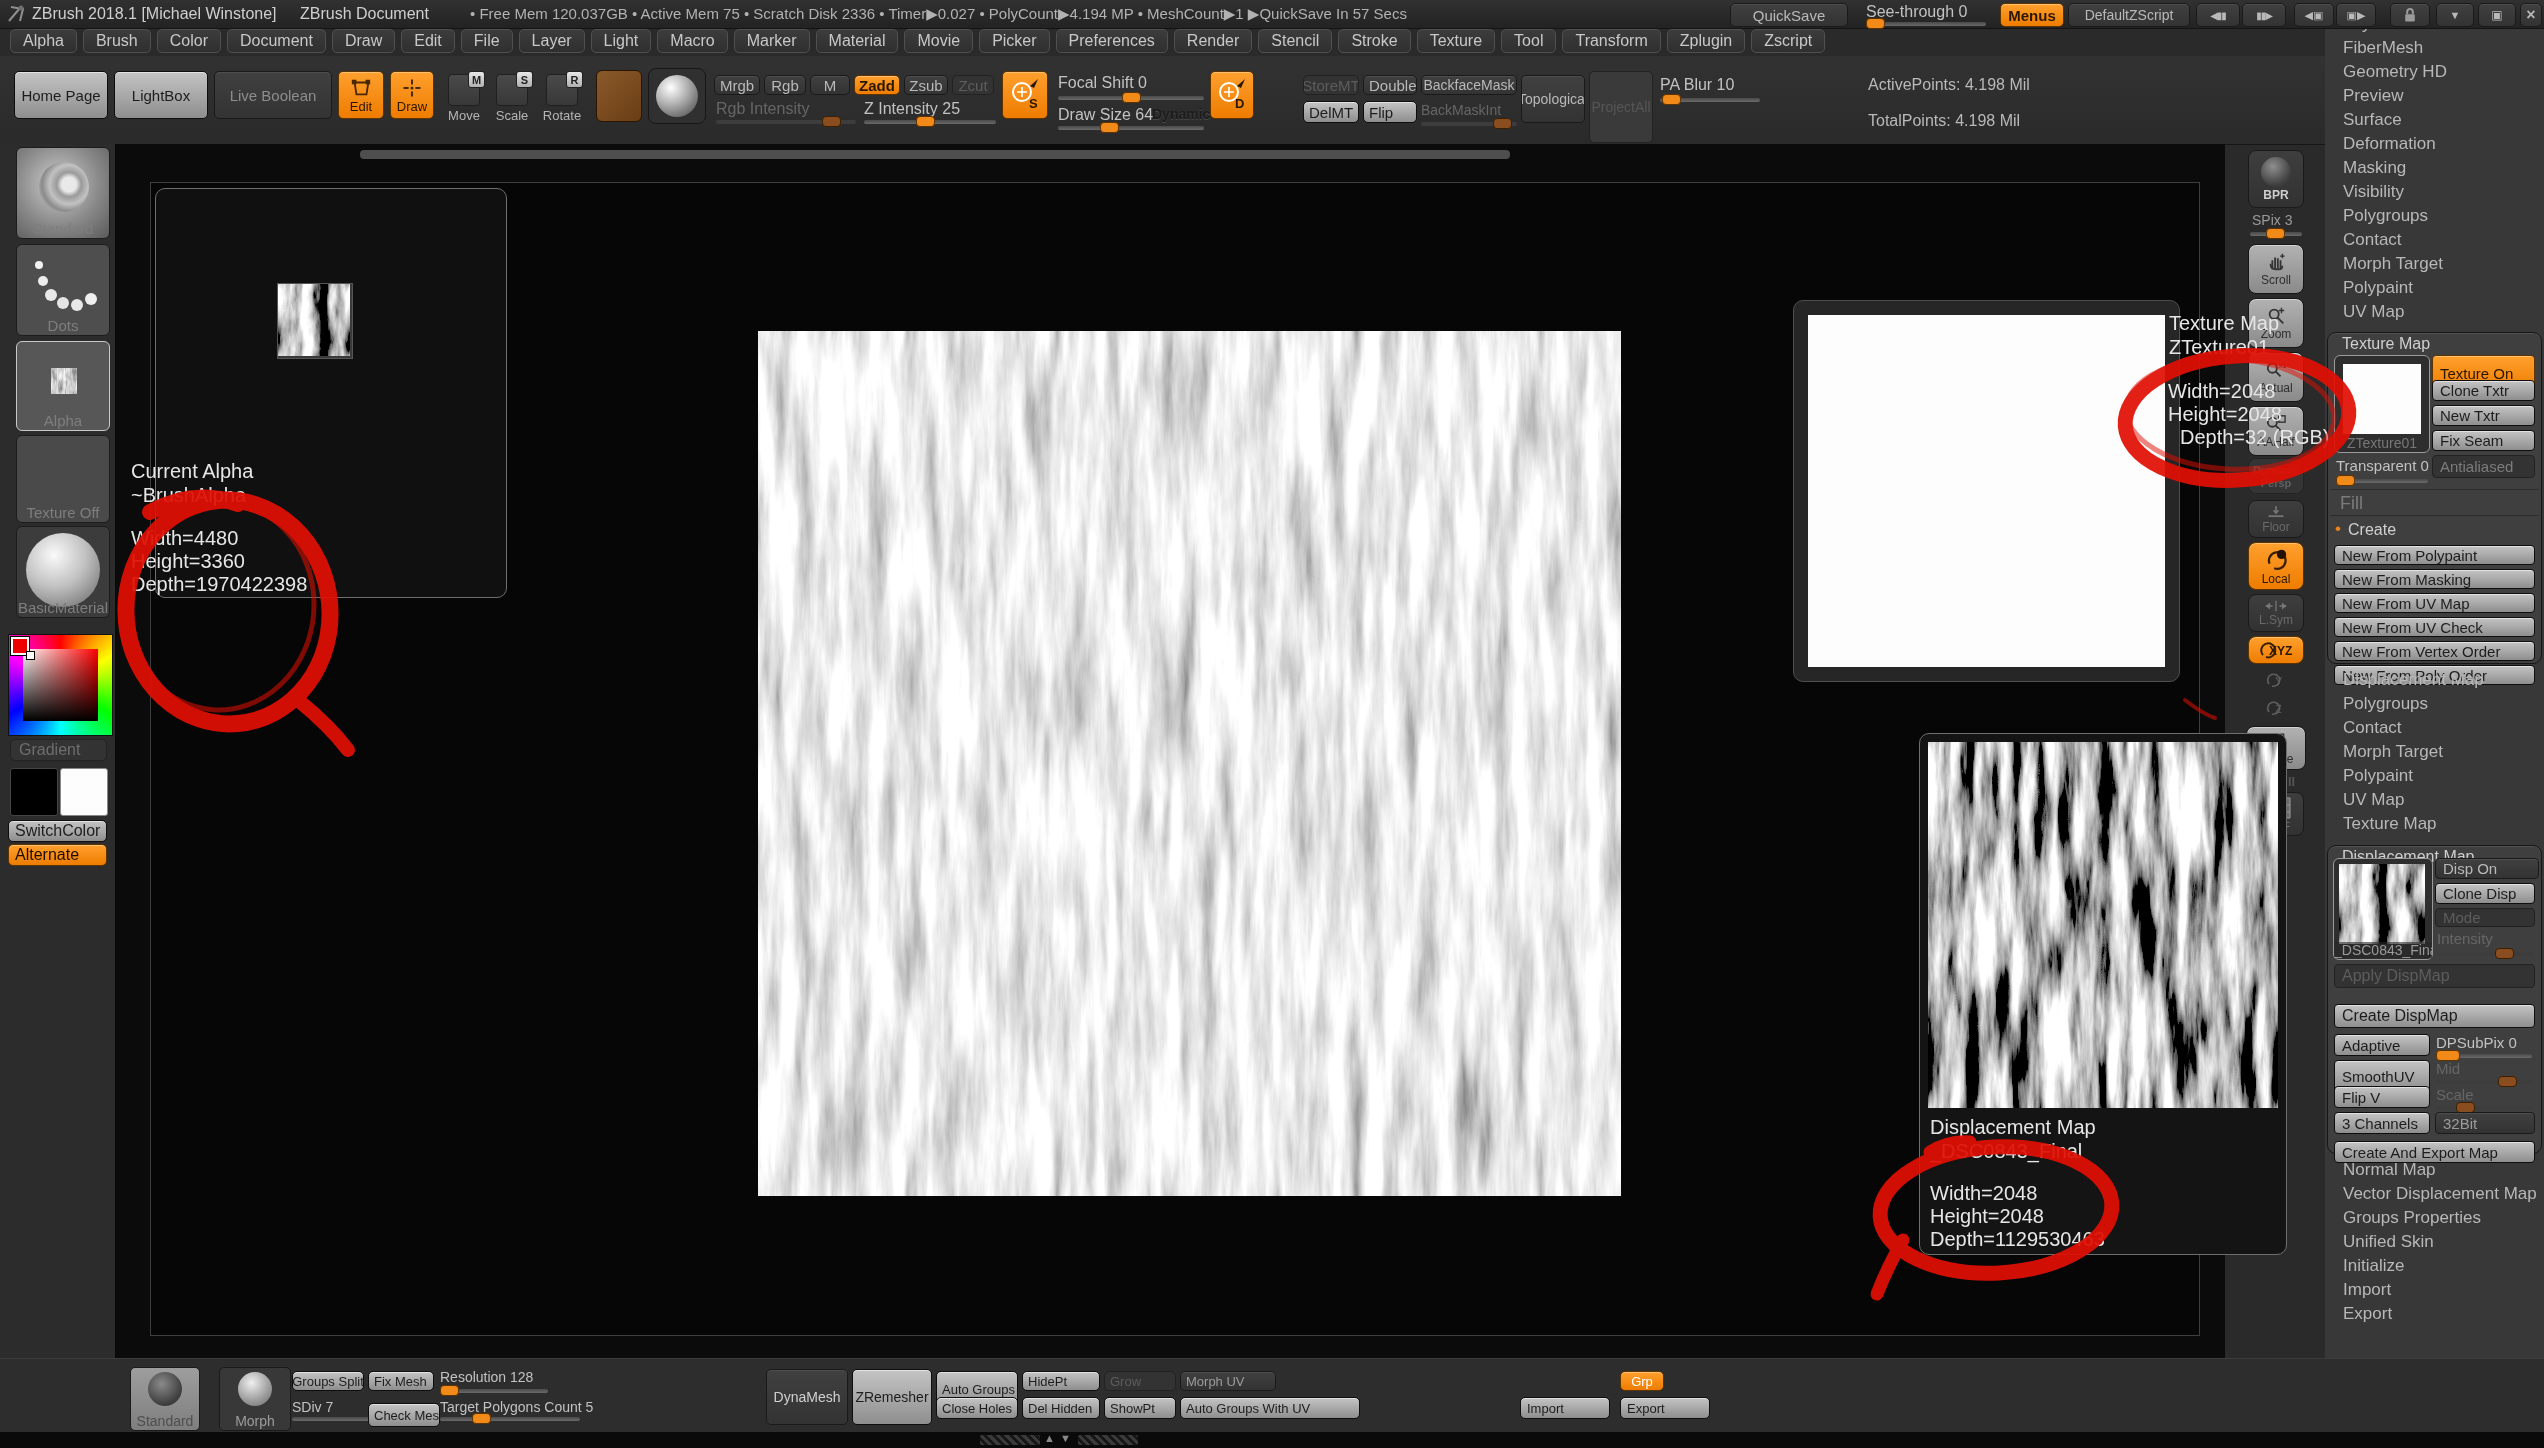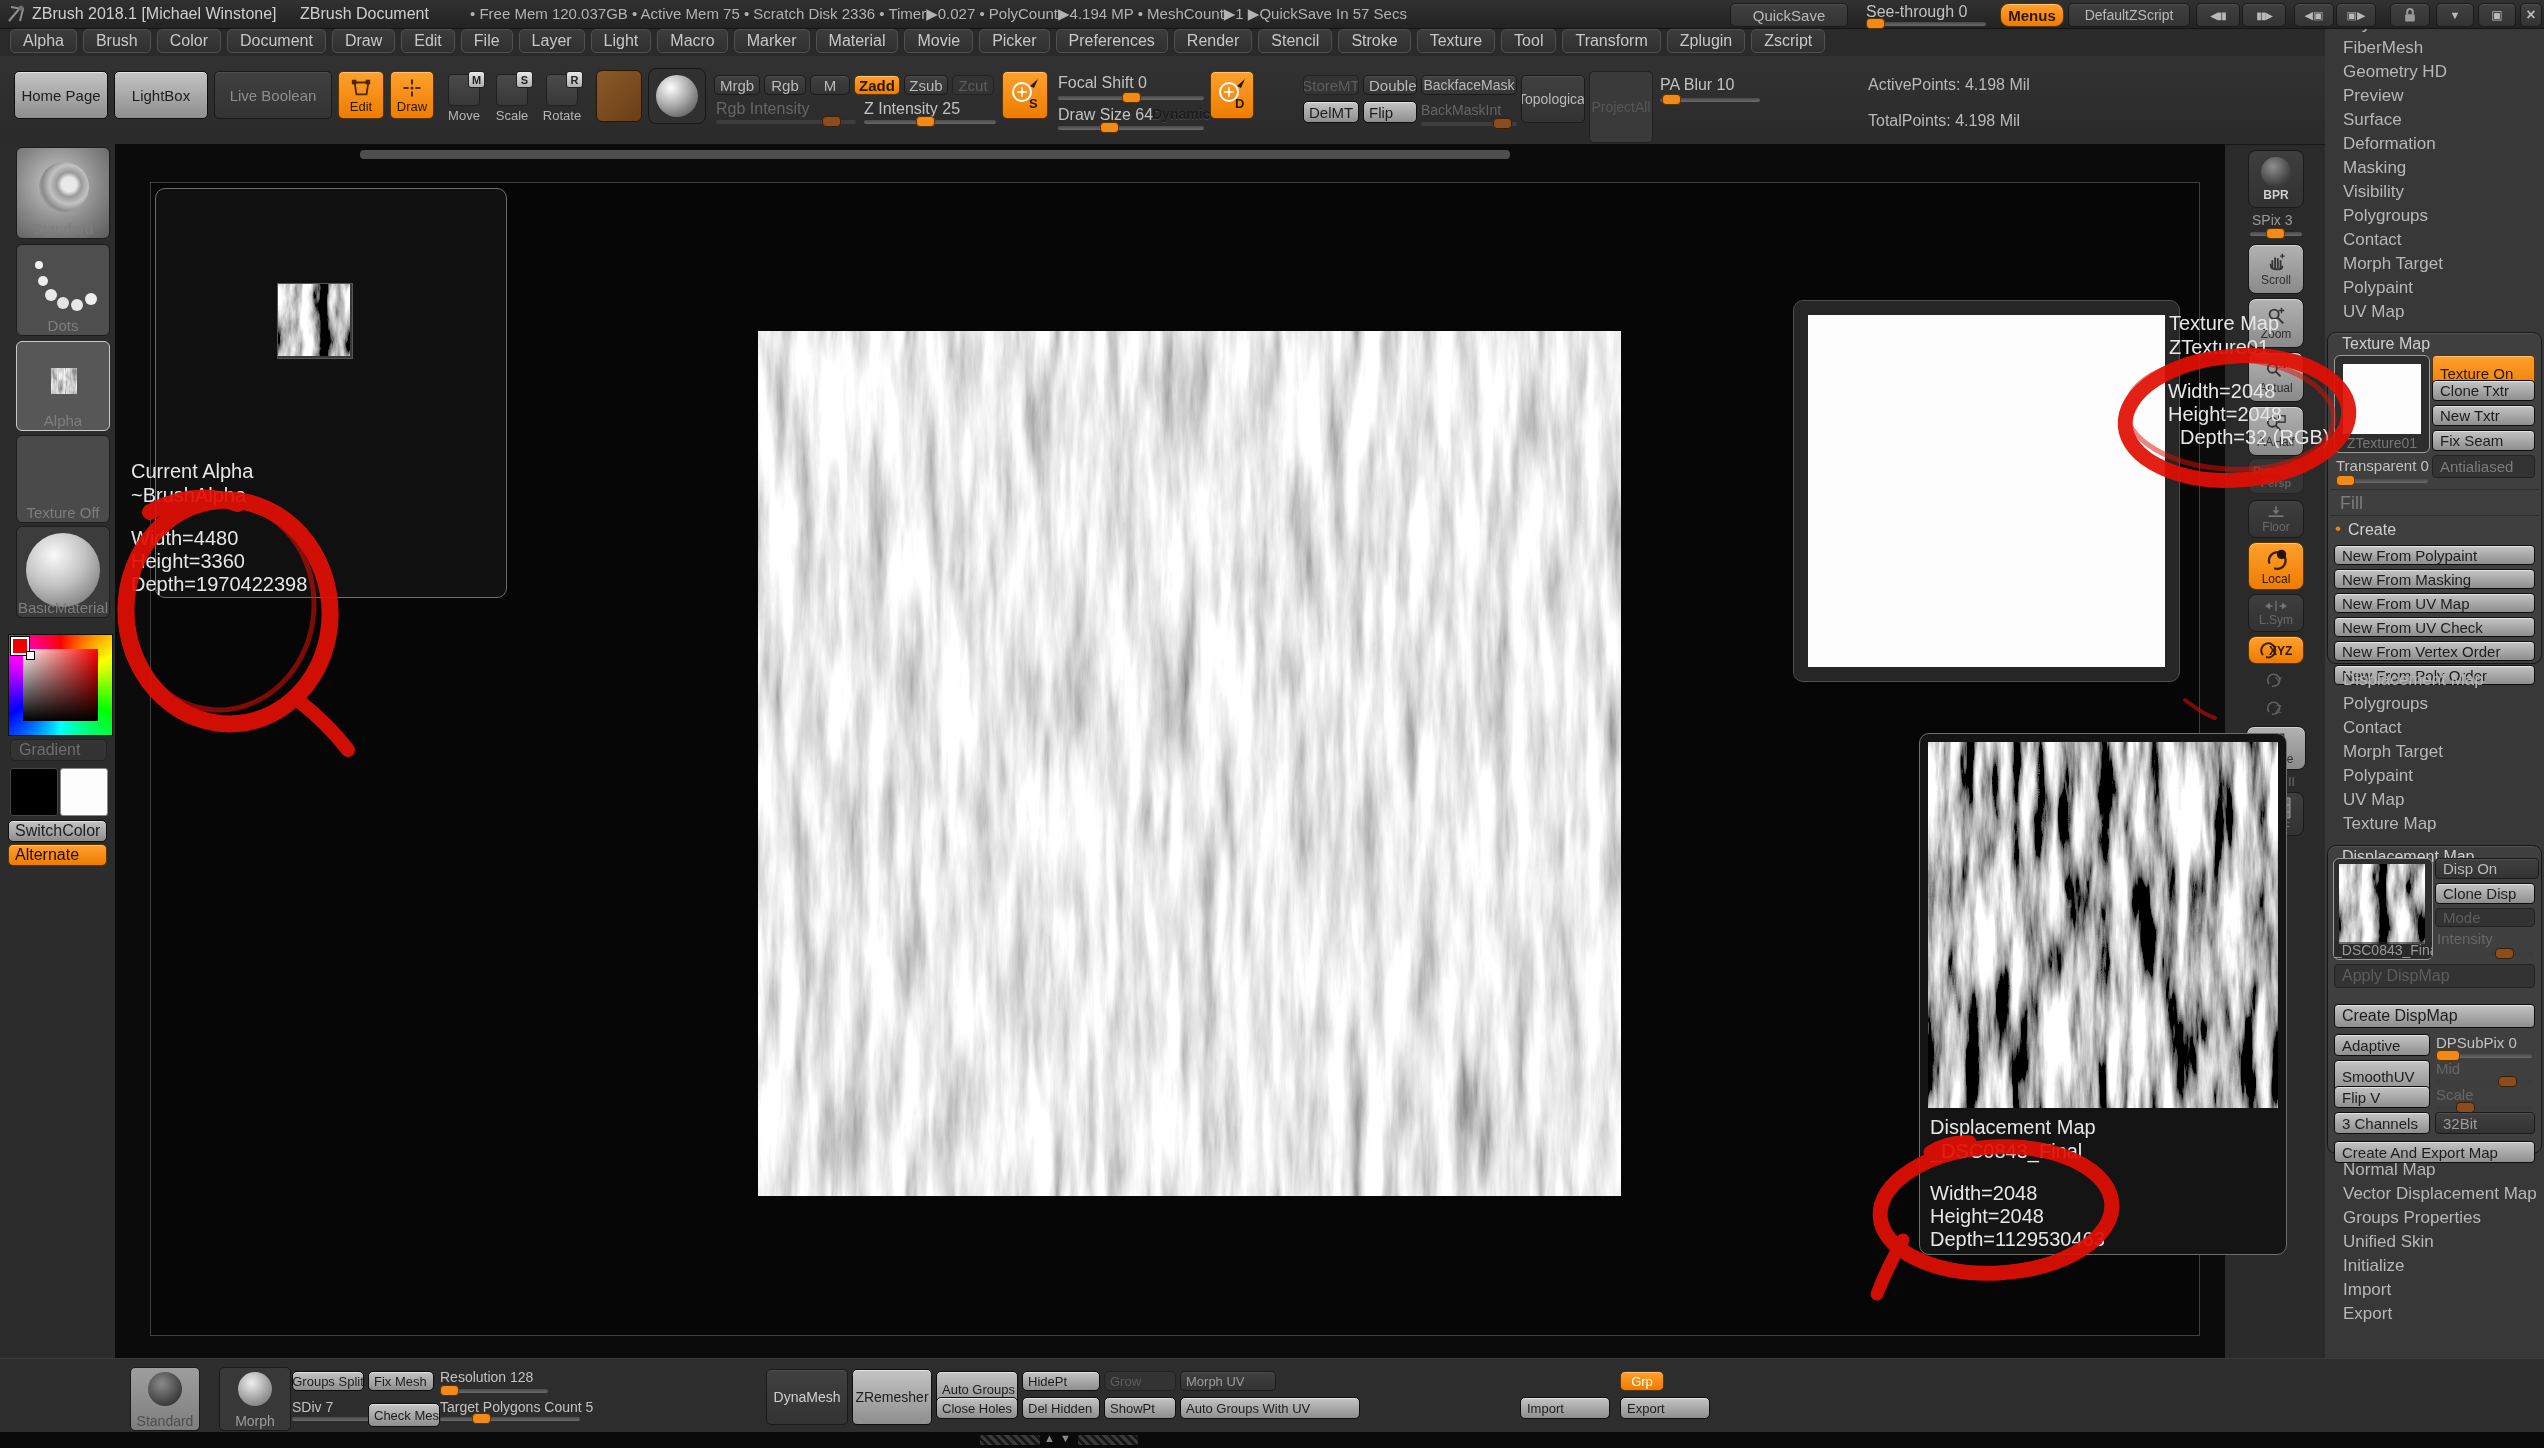--- a/index.html
+++ b/index.html
@@ -87,21 +87,21 @@
     </span>
     <span class="lbl" style="left:32px;top:5px;color:#cfcfcf;">ZBrush 2018.1 [Michael Winstone]</span>
     <span class="lbl" style="left:300px;top:5px;color:#cfcfcf;">ZBrush Document</span>
     <span class="lbl" style="left:470px;top:5px;color:#b2b2b2;font-size:15px;">• Free Mem 120.037GB  • Active Mem 75  • Scratch Disk 2336  • Timer▶0.027  • PolyCount▶4.194 MP  • MeshCount▶1   ▶QuickSave In 57 Secs</span>
 
     <div class="btn dk" style="left:1730px;top:3px;width:118px;height:24px;">QuickSave</div>
     <span class="lbl" style="left:1866px;top:3px;">See-through 0</span>
     <div class="track" style="left:1866px;top:22px;width:120px;">
       <div class="knob" style="left:0;"></div>
     </div>
-    <div class="btn or" style="left:2000px;top:3px;width:64px;height:24px;border-radius:9px;">Menus</div>
+    <div class="btn or" style="left:2000px;top:3px;width:64px;height:24px;">Menus</div>
     <div class="btn dk" style="left:2068px;top:3px;width:122px;height:24px;font-size:14px;">DefaultZScript</div>
     <div class="btn dk" style="left:2196px;top:3px;width:44px;height:24px;font-size:10px;letter-spacing:-1px;">◀▮▮</div>
     <div class="btn dk" style="left:2242px;top:3px;width:44px;height:24px;font-size:10px;letter-spacing:-1px;">▮▮▶</div>
     <div class="btn dk" style="left:2294px;top:3px;width:40px;height:24px;font-size:11px;">◀▣</div>
     <div class="btn dk" style="left:2336px;top:3px;width:40px;height:24px;font-size:11px;">▣▶</div>
     <div class="btn dk" style="left:2390px;top:3px;width:40px;height:24px;">
       <svg width="16" height="18" viewBox="0 0 20 22">
           <rect x="4" y="10" width="12" height="9" rx="1.5" fill="#9a9a9a"></rect>
           <path d="M6.5 10 V7 a3.5 3.5 0 0 1 7 0 v3" fill="none" stroke="#9a9a9a" stroke-width="2.5"></path>
         </svg>

